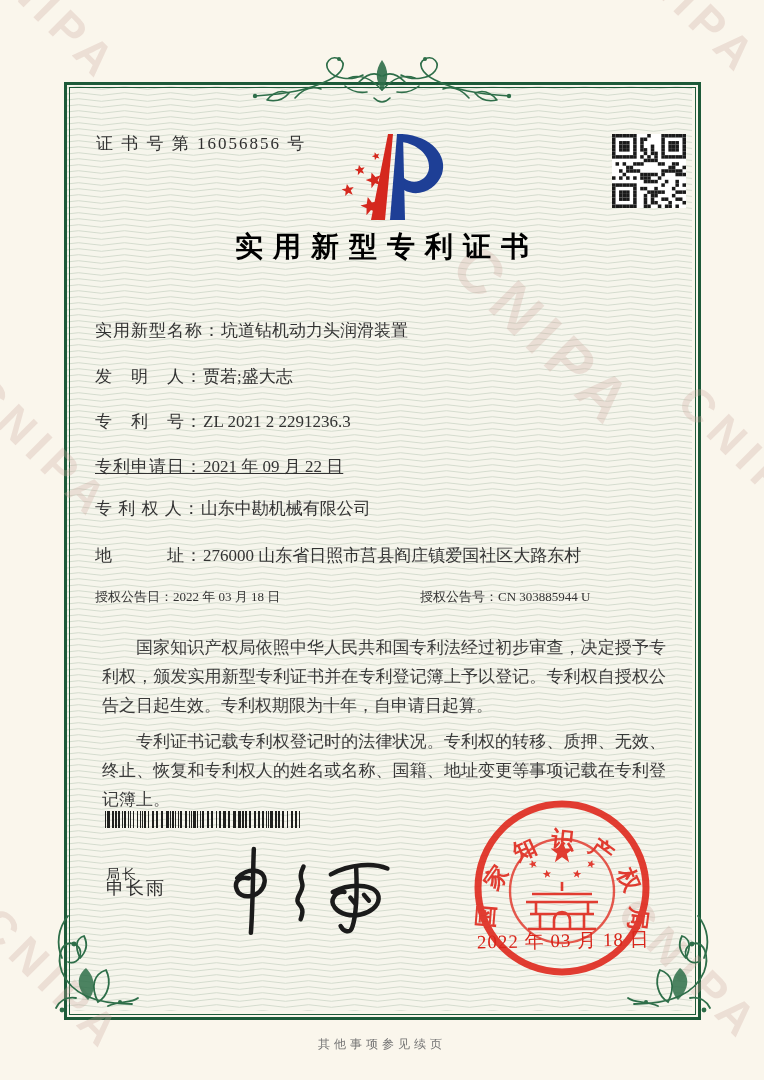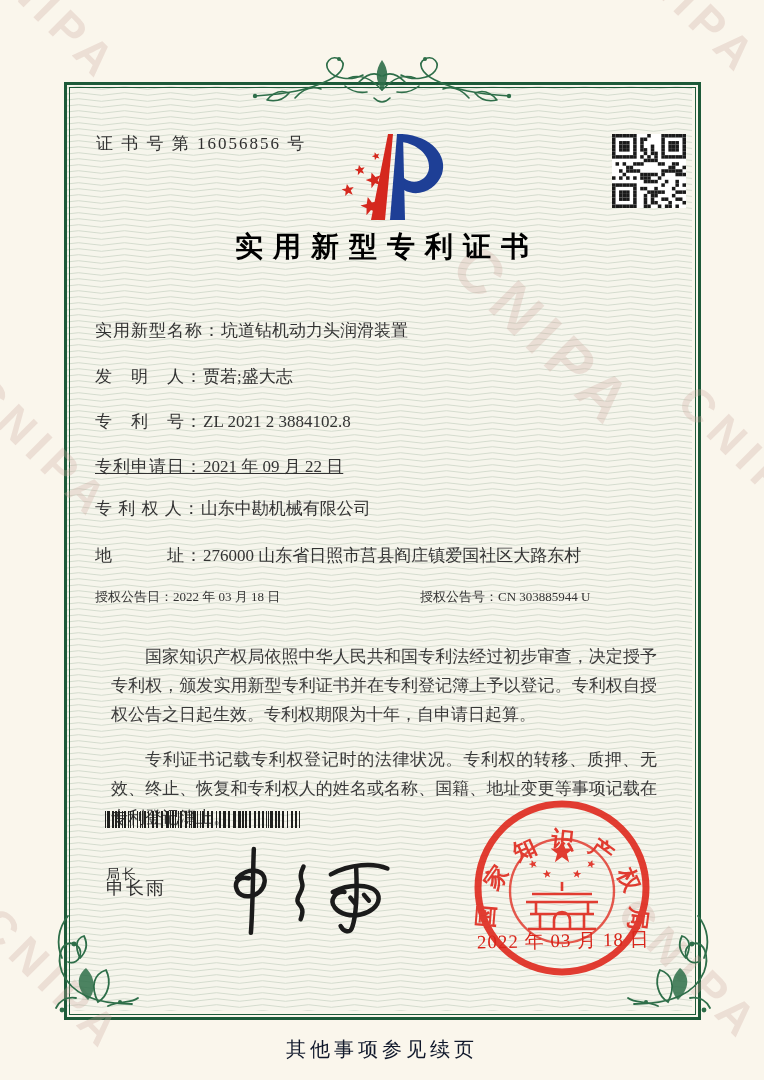--- a/index.html
+++ b/index.html
@@ -49,40 +49,40 @@
     font-size:17px;line-height:26px;color:#333;white-space:nowrap;
   }
   .field .lab{letter-spacing:1px;}
   .grant-row{position:absolute;left:95px;top:588px;width:576px;z-index:3;font-size:13px;white-space:nowrap;}
   .grant-no{position:absolute;left:325px;top:0;}
   
   .bodytext{
     position:absolute;left:95px;top:626px;width:578px;z-index:3;
     font-size:17px;line-height:29px;text-align:justify;color:#3a3a3a;
   }
-  .bodytext p{margin:16px;text-indent:2em;}
+  .bodytext p{margin:7px;text-indent:2em;}
   
   .barcode{position:absolute;left:105px;top:811px;height:17px;display:flex;align-items:stretch;z-index:3;}
   .barcode div{background:#20201e;}
   .signer-role{position:absolute;left:106px;top:866px;font-size:14px;letter-spacing:2px;z-index:3;color:#2d2d2d;}
   .signer-name{position:absolute;left:106px;top:876px;font-size:18px;letter-spacing:2px;z-index:3;color:#2d2d2d;}
   .signature{position:absolute;left:208px;top:838px;z-index:3;}
   .seal{position:absolute;left:468px;top:796px;z-index:3;opacity:0.93;}
   .seal-date{
     position:absolute;left:477px;top:928px;z-index:4;
     font-size:19px;color:#d9251a;letter-spacing:1px;white-space:nowrap;
     transform:rotate(-1deg);
   }
   .page-indicator{
     position:absolute;left:0;top:982px;width:100%;text-align:center;z-index:3;
     font-size:15px;letter-spacing:3px;color:#3a3a3a;
   }
   .continuation{
     position:absolute;left:0;top:1036px;width:100%;text-align:center;z-index:3;
-    font-size:20px;letter-spacing:4px;color:#0f172a;
+    font-size:12px;letter-spacing:4px;color:#737373;
   }
 </style>
 </head>
 <body>
 
 <div class="page">
 
   <div class="wm" style="left:-42px;top:-18px;font-size:46px;">CNIPA</div>
   <div class="wm" style="left:598px;top:-24px;font-size:46px;">CNIPA</div>
   <div class="wm" style="left:430px;top:300px;font-size:62px;">CNIPA</div>
@@ -385,21 +385,21 @@
 
   <div class="title">实用新型专利证书</div>
 
   <div class="field" style="top:318px;">
     <span class="lab">实用新型名称：</span><span>坑道钻机动力头润滑装置</span>
   </div>
   <div class="field" style="top:364px;">
     <span class="lab">发　明　人：</span><span>贾若;盛大志</span>
   </div>
   <div class="field" style="top:409px;">
-    <span class="lab">专　利　号：</span><span>ZL 2021 2 3884102.8</span>
+    <span class="lab">专　利　号：</span><span>ZL 2021 2 2291236.3</span>
   </div>
   <div class="field" style="top:454px;text-decoration:underline;">
     <span class="lab">专利申请日：</span><span>2021 年 09 月 22 日</span>
   </div>
   <div class="field" style="top:496px;">
     <span class="lab">专 利 权 人：</span><span>山东中勘机械有限公司</span>
   </div>
   <div class="field" style="top:543px;">
     <span class="lab">地　　　址：</span><span>276000 山东省日照市莒县阎庄镇爱国社区大路东村</span>
   </div>

